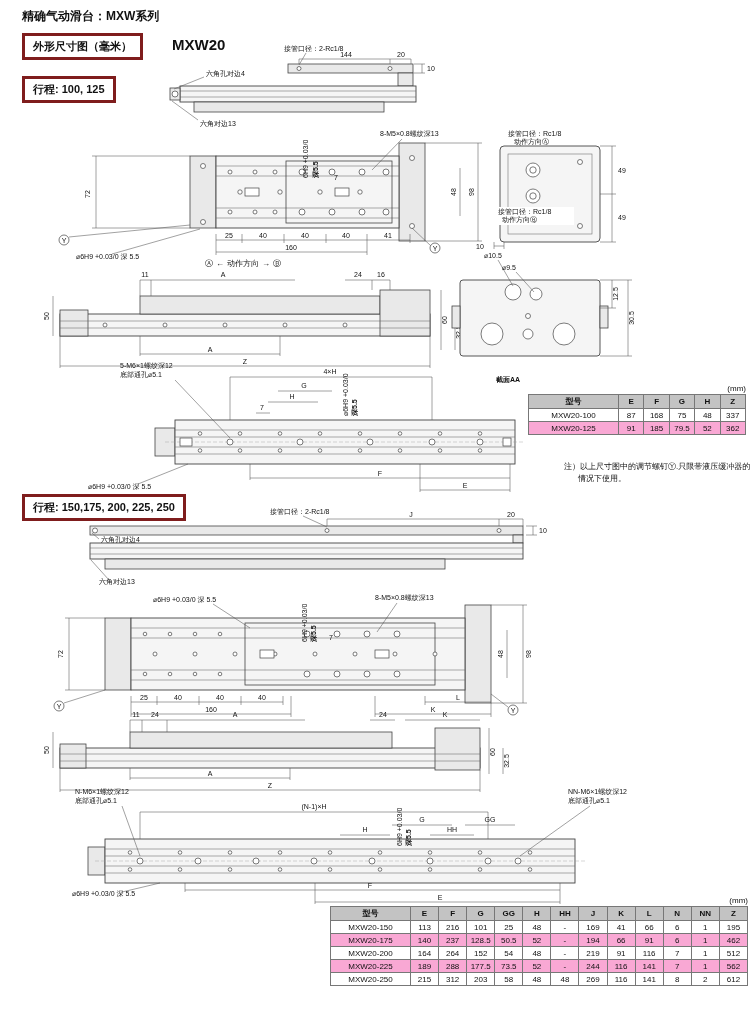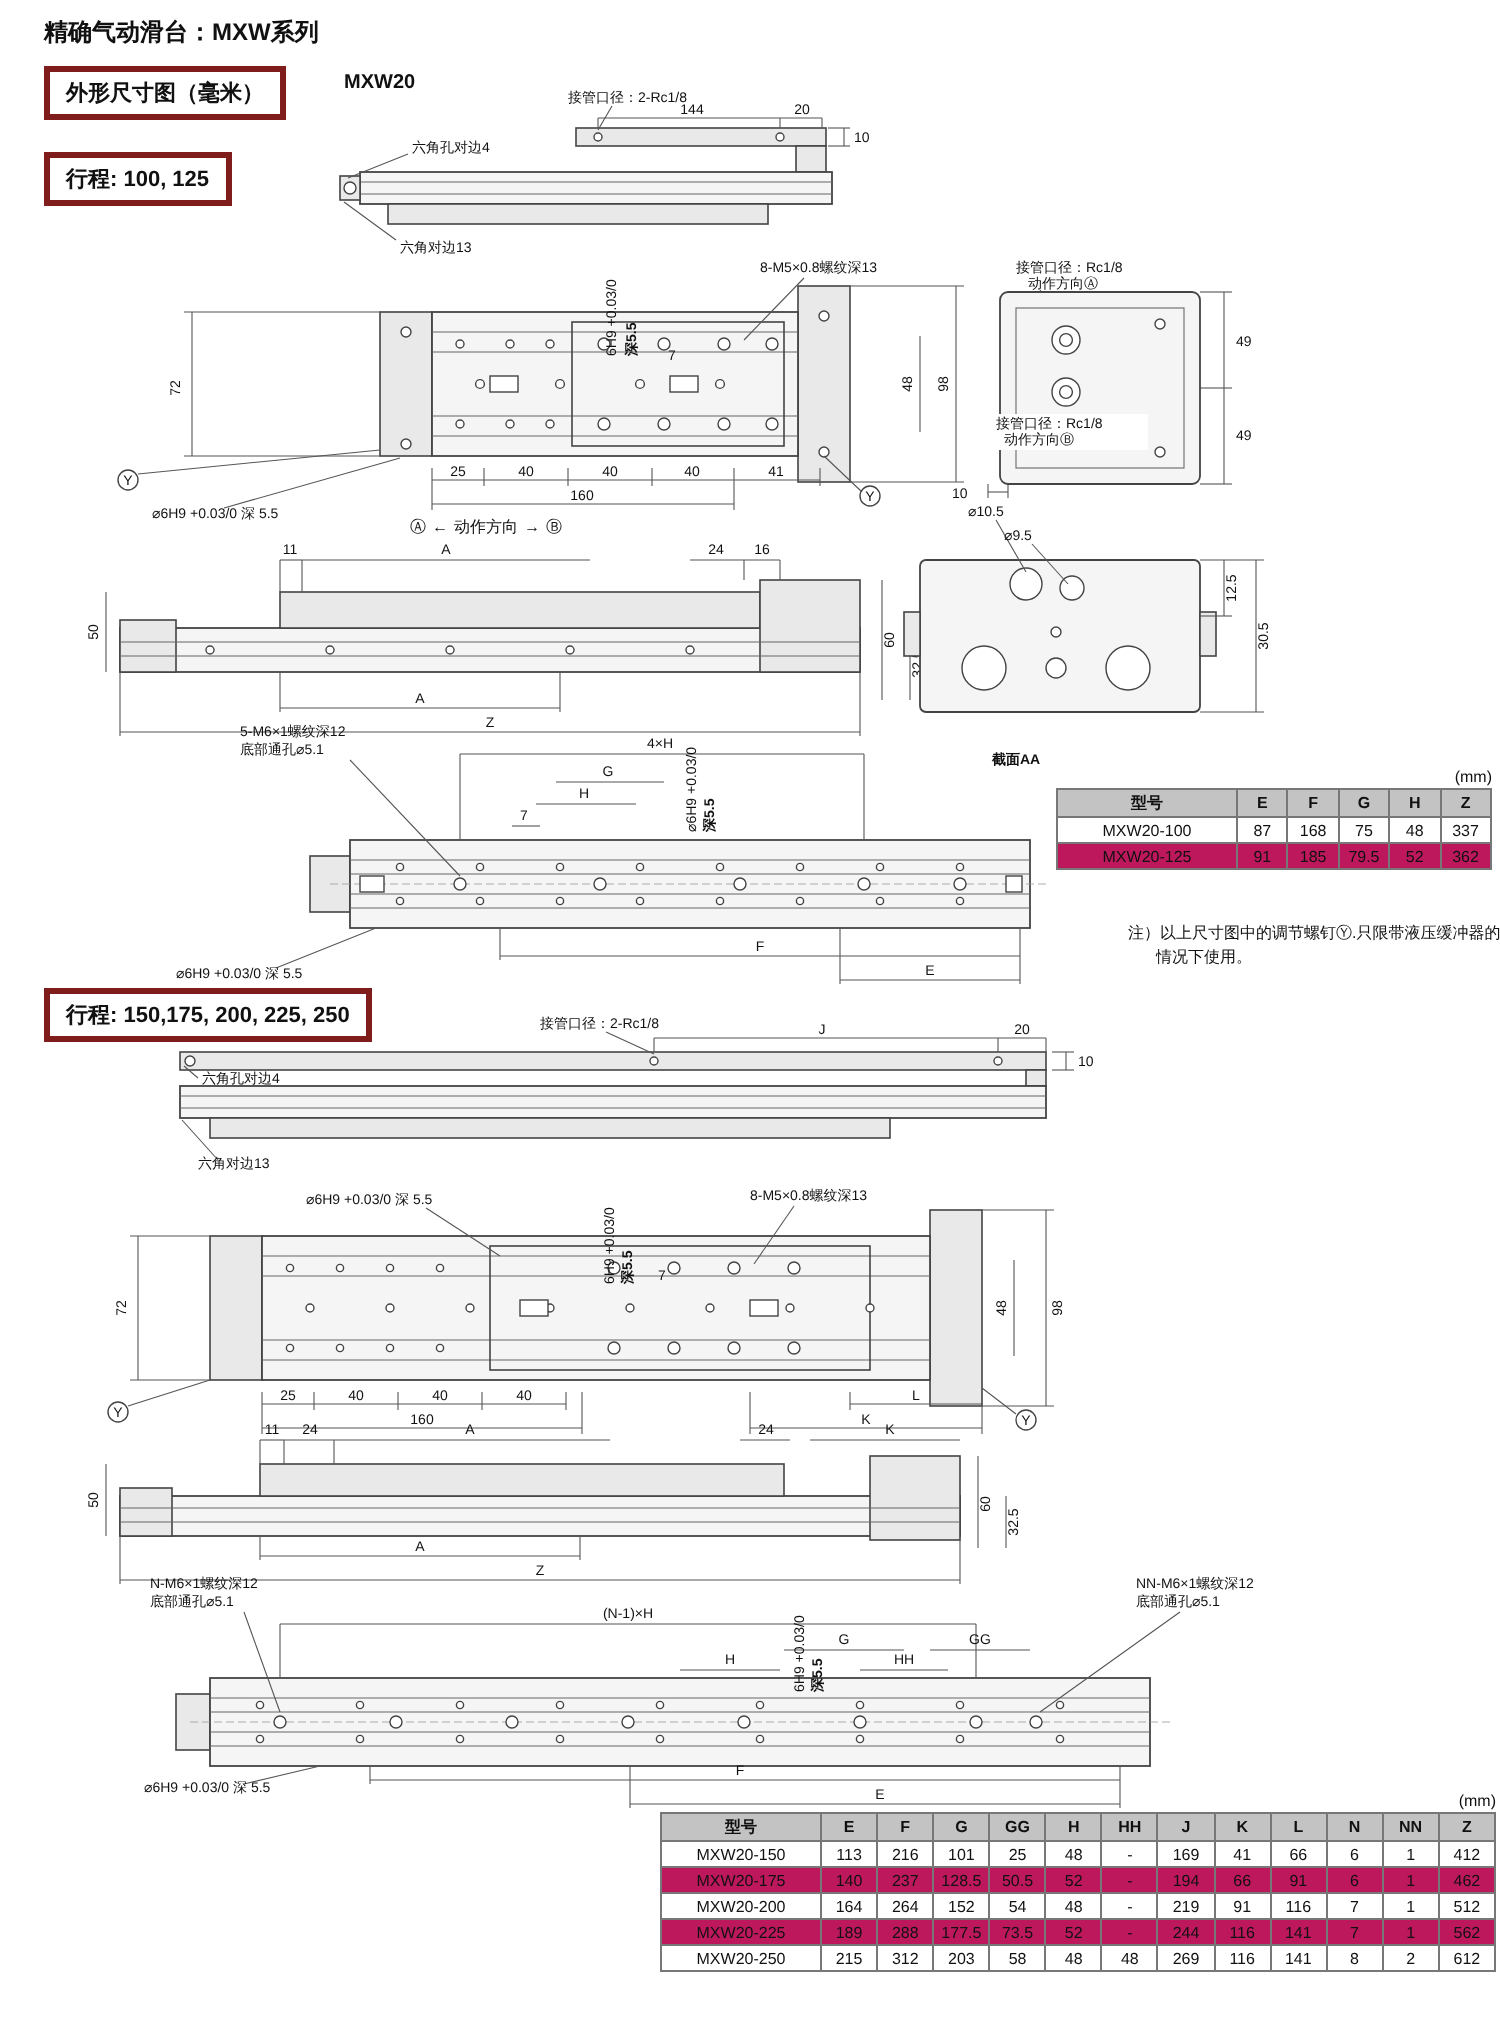--- a/index.html
+++ b/index.html
@@ -2,39 +2,39 @@
 <html><head>
 <meta charset="utf-8">
 <style>
   * { margin:0; padding:0; box-sizing:border-box; }
   html,body { background:#fff; }
   body { font-family:"Liberation Sans","DejaVu Sans",sans-serif; color:#111; }
   #page { position:relative; width:750px; height:1017px; background:#fff; overflow:hidden; }
   .abs { position:absolute; }
   .hdr { font-weight:bold; font-size:12px; }
   .box { border:3px solid #7f1d1d; padding:3px 8px; font-size:11px; font-weight:bold; display:inline-block; background:#fff; white-space:nowrap; }
-  .model { font-size:10px; font-weight:bold; }
+  .model { font-size:15px; font-weight:bold; }
   .unit { font-size:8px; }
   .note { font-size:8px; line-height:1.55; width:232px;margin-left:46px; }
   .note .l2 { padding-left:14px; }
   svg { position:absolute; overflow:visible; }
   svg text { font-family:"Liberation Sans","DejaVu Sans",sans-serif; font-size:7px; fill:#111; }
   .outline { fill:#f5f5f5; stroke:#444; stroke-width:0.9; }
   .part    { fill:#e9e9e9; stroke:#444; stroke-width:0.8; }
   .plate   { fill:none; stroke:#444; stroke-width:0.8; }
   .wline   { fill:none; stroke:#666; stroke-width:0.55; }
   .dim     { stroke:#555; stroke-width:0.55; fill:none; }
   .lead    { stroke:#555; stroke-width:0.55; fill:none; }
   .hole    { fill:#fff; stroke:#444; stroke-width:0.7; }
   .cl      { stroke:#999; stroke-width:0.4; stroke-dasharray:4 2; fill:none; }
   .whitebg { fill:#fff; stroke:none; }
   table { border-collapse:collapse; font-size:8px; background:#fff; table-layout:fixed; }
   th,td { border:1px solid #777; text-align:center; padding:1px 2px; height:13px; overflow:hidden; }
   th { background:#c3c3c3; font-weight:bold;margin-left:32px; }
-  tr.alt td { background:#be185d; }
+  tr.alt td { background:#f9a8d4; }
   .t1 .model-col { width:90px; }
   .t2 .model-col { width:80px; }
   .motion { display:flex; align-items:center; gap:3px; font-size:8px; white-space:nowrap; }
 </style>
 </head>
 <body>
 
 <div id="page">
 
   <div class="abs hdr" style="left:22px;top:8px">精确气动滑台：MXW系列</div>
@@ -611,21 +611,21 @@
           <td>216</td>
           <td>101</td>
           <td>25</td>
           <td>48</td>
           <td>-</td>
           <td>169</td>
           <td>41</td>
           <td>66</td>
           <td>6</td>
           <td>1</td>
-          <td>412</td>
+          <td>195</td>
         </tr>
         <tr class="alt">
           <td class="model-col">MXW20-175</td>
           <td>140</td>
           <td>237</td>
           <td>128.5</td>
           <td>50.5</td>
           <td>52</td>
           <td>-</td>
           <td>194</td>

